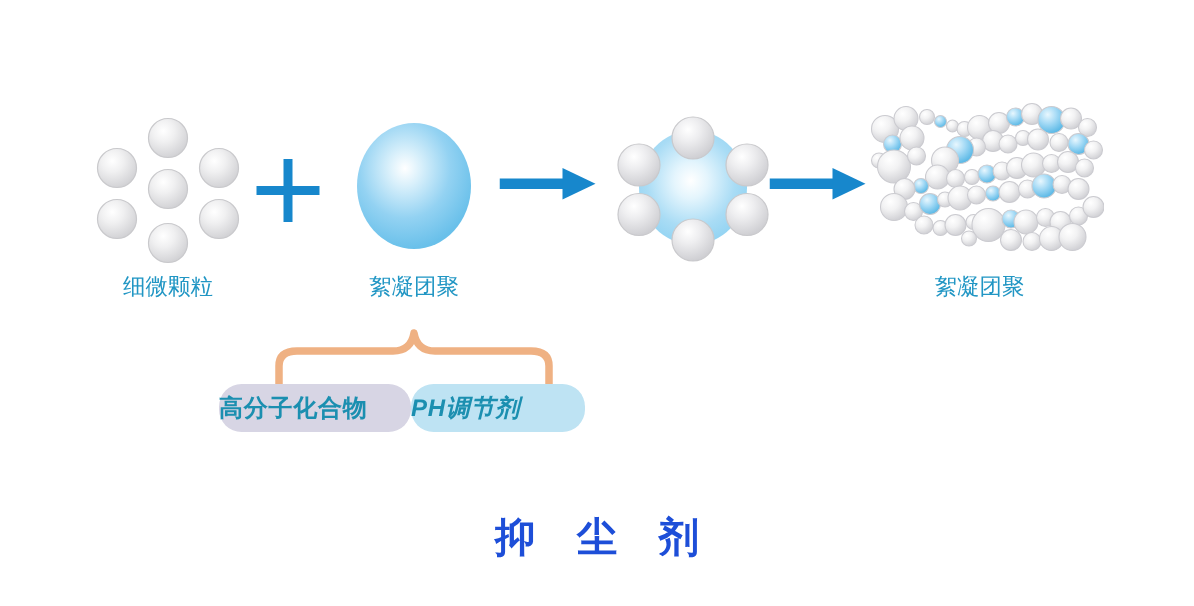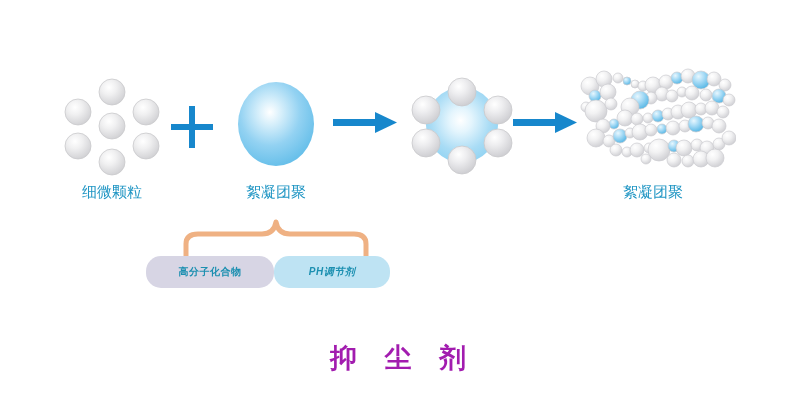--- a/index.html
+++ b/index.html
@@ -43,22 +43,22 @@
   }
 
   
   .brace {
     position: absolute;
   }
   .chip {
     position: absolute;
     display: flex;
     align-items: center;
-    justify-content: center;
-    font-size: 10px;
+    justify-content: flex-start;
+    font-size: 16px;
     font-weight: bold;
     color: #1b8fb0;
     letter-spacing: 0.5px;
     white-space: nowrap;
     border-radius: 15px;
   }
   .chip-polymer {
     background: #d7d5e4;
   }
   .chip-ph {
@@ -66,21 +66,21 @@
     font-style: italic;
   }
 
   
   .bottom-title {
     position: absolute;
     width: 100%;
     text-align: center;
     font-size: 27px;
     font-weight: bold;
-    color: #a21caf;
+    color: #1d4ed8;
     letter-spacing: 10px;
     text-indent: 10px;
     white-space: nowrap;
   }
 </style>
 </head>
 <body>
 
 <div id="canvas">
 

